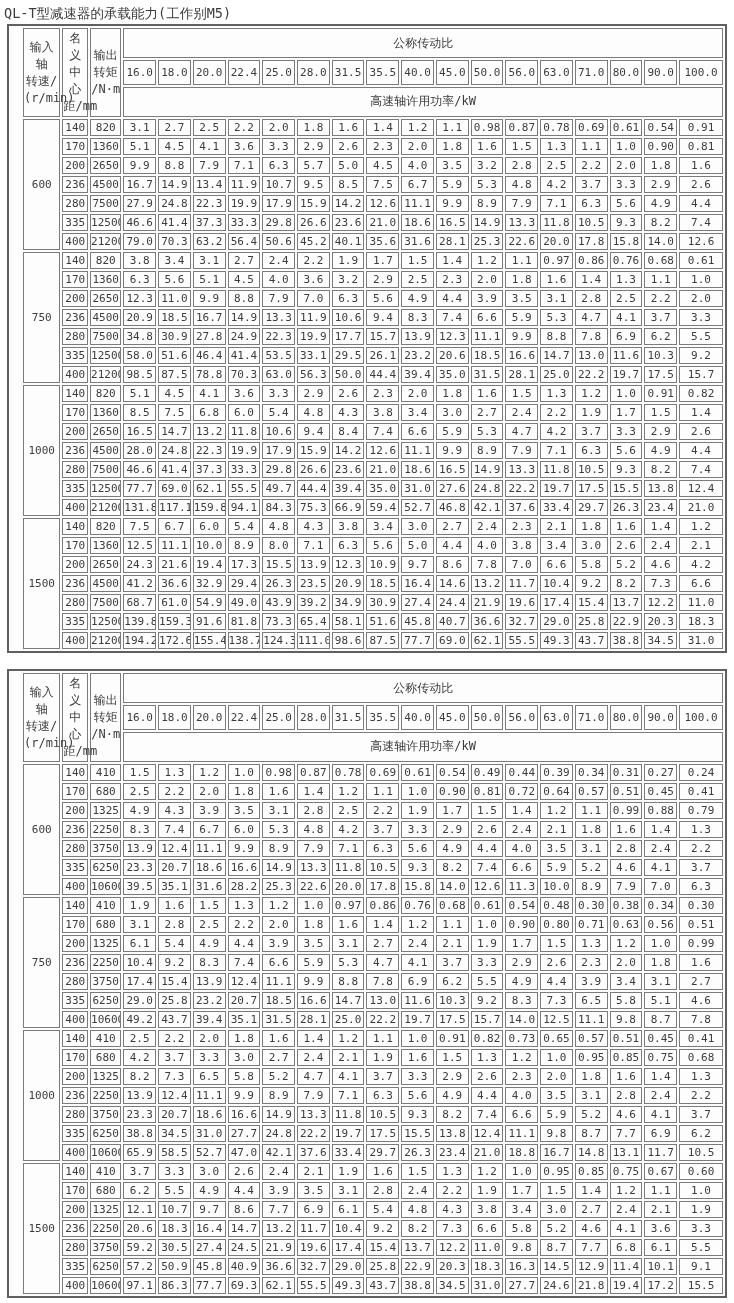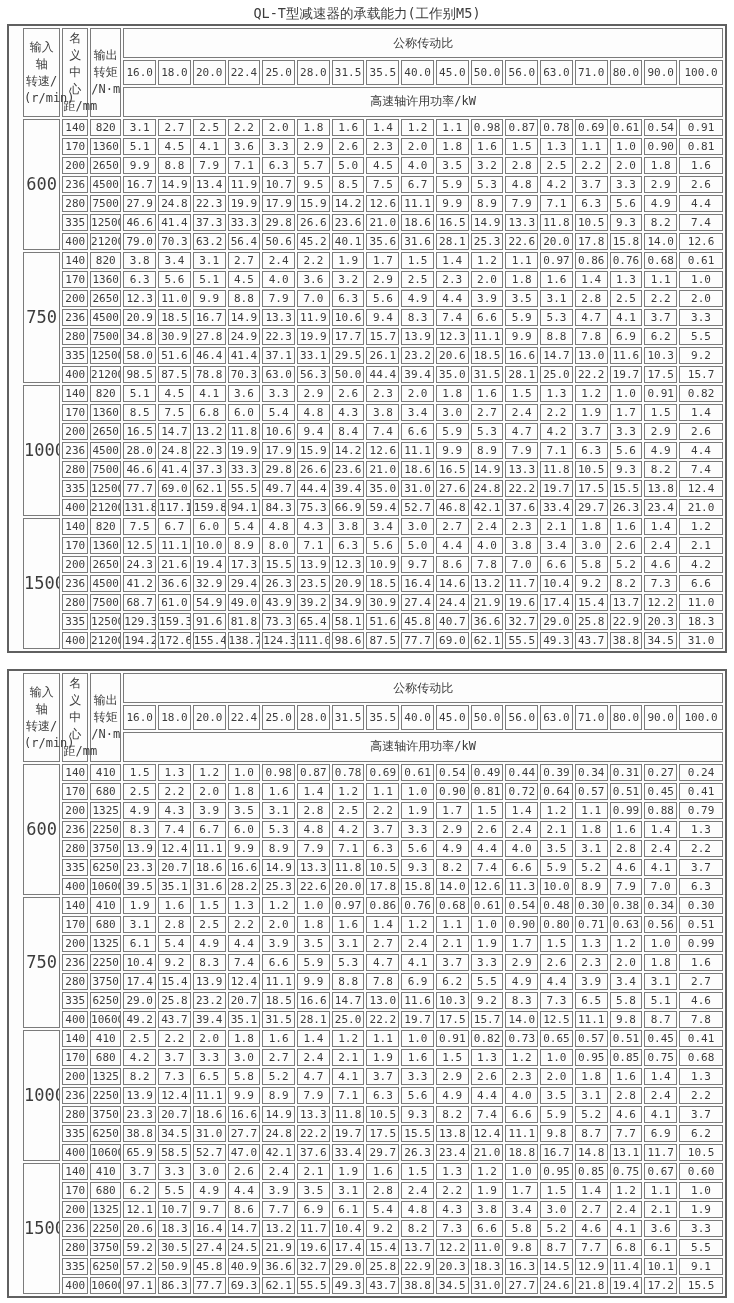--- a/index.html
+++ b/index.html
@@ -1,24 +1,24 @@
 <!DOCTYPE html>
 <html><head>
 <meta charset="utf-8">
 <style>
   html,body{margin:0;padding:0;background:#ffffff;}
   body{width:734px;color:#3c3c3c;font-family:"DejaVu Sans Mono","Liberation Sans",sans-serif;}
   .page{padding:3px 4px 4px 4px;}
   .intro{margin:4px 0 1px 0;text-align:center;font-size:13.5px;line-height:18px;}
-  .tbl-title{margin:1px 0 2px 0;text-align:center;font-size:13.5px;font-weight:normal;line-height:18px;}
+  .tbl-title{margin:1px 0 2px 0;text-align:left;font-size:13.5px;font-weight:normal;line-height:18px;}
   table.spec{width:720px;margin:0 auto 16px auto;table-layout:fixed;border-collapse:separate;border-spacing:2px;border:2px solid #606060;background:#fdfdfd;padding-left:12px;}
   table.spec td{border:1px solid #7b7b7b;text-align:center;vertical-align:middle;font-size:11px;line-height:13px;padding:1px 0;white-space:nowrap;overflow:hidden;}
   table.spec td.cjk{font-size:12px;line-height:17px;white-space:pre-line;overflow:visible;}
   table.spec td.rv{font-size:11px;}
-  table.spec td.sp{font-size:17px;}
+  table.spec td.sp{font-size:11px;}
 </style>
 </head>
 <body>
 
 <div class="page">
 
   <section>
     <h2 class="tbl-title">QL-T型减速器的承载能力(工作别M5)</h2>
     <table class="spec">
         <colgroup>
@@ -336,21 +336,21 @@
             <td>6.2</td>
             <td>5.5</td>
           </tr>
           <tr>
             <td>335</td>
             <td>12500</td>
             <td>58.0</td>
             <td>51.6</td>
             <td>46.4</td>
             <td>41.4</td>
-            <td>37.1</td>
+            <td>53.5</td>
             <td>33.1</td>
             <td>29.5</td>
             <td>26.1</td>
             <td>23.2</td>
             <td>20.6</td>
             <td>18.5</td>
             <td>16.6</td>
             <td>14.7</td>
             <td>13.0</td>
             <td>11.6</td>
@@ -632,21 +632,21 @@
             <td>19.6</td>
             <td>17.4</td>
             <td>15.4</td>
             <td>13.7</td>
             <td>12.2</td>
             <td>11.0</td>
           </tr>
           <tr>
             <td>335</td>
             <td>12500</td>
-            <td>129.3</td>
+            <td>139.8</td>
             <td>159.3</td>
             <td>91.6</td>
             <td>81.8</td>
             <td>73.3</td>
             <td>65.4</td>
             <td>58.1</td>
             <td>51.6</td>
             <td>45.8</td>
             <td>40.7</td>
             <td>36.6</td>

